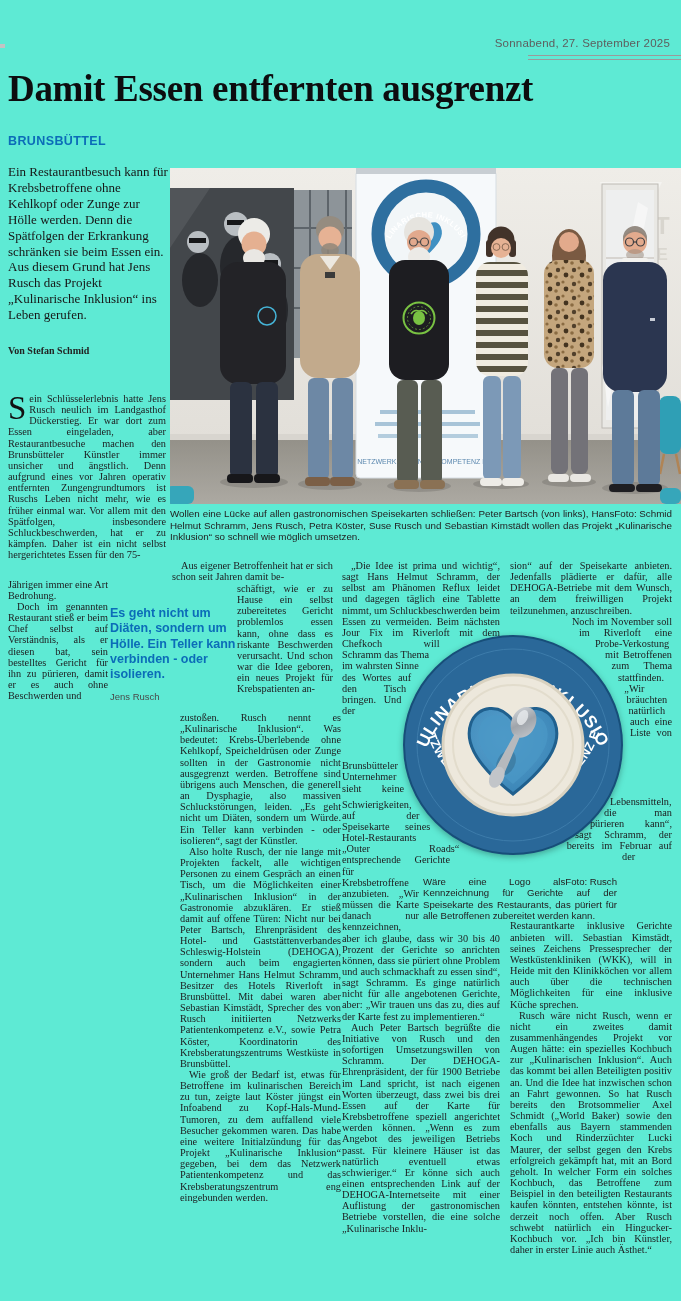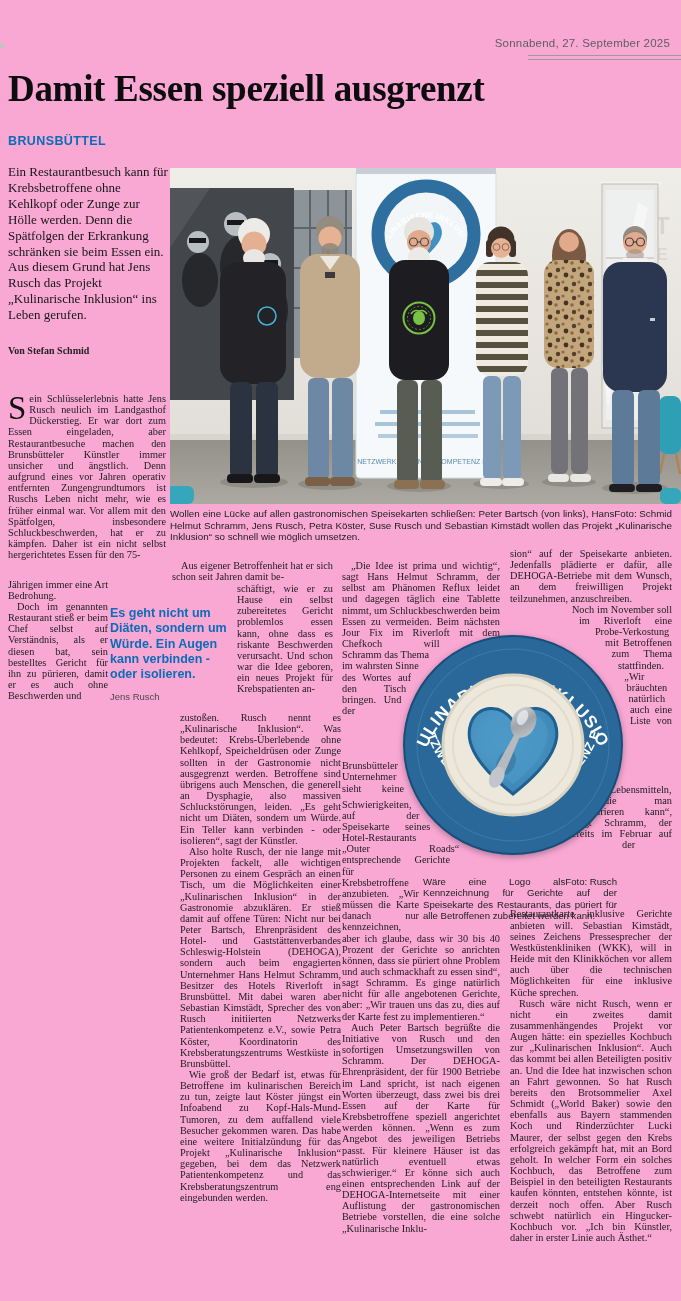--- a/index.html
+++ b/index.html
@@ -1,16 +1,16 @@
 <!DOCTYPE html>
 <html><head>
 <meta charset="utf-8">
 <style>
   html,body{margin:0;padding:0;background:#ffffff;}
-  .page{position:relative;width:681px;height:1301px;background:#f9a8d4;overflow:hidden;
+  .page{position:relative;width:681px;height:1301px;background:#5eead4;overflow:hidden;
         font-family:"Liberation Serif",serif;color:#1c1c1e;}
   .edge-mark{position:absolute;left:0;top:44px;width:5px;height:4px;background:#c3c3c3;}
   .dateline{position:absolute;top:37px;right:11px;font-family:"Liberation Sans",sans-serif;
             font-size:11.5px;color:#5e5e5e;letter-spacing:.2px;}
   .date-rule{position:absolute;top:55px;left:528px;right:0;height:3px;
              border-top:1px solid #9a9a9a;border-bottom:1px solid #9a9a9a;}
   .headline{position:absolute;left:8px;top:70px;margin:0;width:660px;
             font-size:37px;font-weight:bold;line-height:1.05;letter-spacing:-.3px;color:#0d0d0f;}
   .kicker{position:absolute;left:8px;top:134px;font-family:"Liberation Sans",sans-serif;
           font-size:12.5px;font-weight:bold;color:#0b6cb8;letter-spacing:.4px;}
@@ -50,32 +50,32 @@
   .badge-caption .credit{float:right;margin-left:0;}
 
   #col1-seg1{left:8px;top:393px;width:158px;}
   #col1-seg2{left:8px;top:579px;width:100px;}
   #col1-seg3{left:8px;top:601px;width:100px;}
   #col1-seg4{left:8px;top:702px;width:158px;}
   #col2-seg1{left:172px;top:560px;width:161px;}
   #col2-seg2{left:237px;top:583px;width:96px;}
   #col2-seg3{left:180px;top:712px;width:161px;height:566px;overflow:hidden;}
   #col3{left:342px;top:560px;width:158px;height:700px;overflow:hidden;}
-  #col4{left:510px;top:548px;width:162px;height:718px;overflow:hidden;font-family:Liberation Serif, serif;}
+  #col4{left:510px;top:560px;width:162px;height:718px;overflow:hidden;font-family:Liberation Serif, serif;}
 </style>
 </head>
 <body>
 
 <div class="page">
 
   <div class="edge-mark"></div>
   <div class="dateline">Sonnabend, 27. September 2025</div>
   <div class="date-rule"></div>
 
-  <h1 class="headline">Damit Essen speziell ausgrenzt</h1>
+  <h1 class="headline">Damit Essen entfernten ausgrenzt</h1>
   <div class="kicker">BRUNSBÜTTEL</div>
   <p class="lede">Ein Restaurantbesuch kann für Krebsbetroffene ohne Kehlkopf oder Zunge zur Hölle werden. Denn die Spätfolgen der Erkrankung schränken sie beim Essen ein. Aus diesem Grund hat Jens Rusch das Projekt „Kulinarische Inklusion“ ins Leben gerufen.</p>
   <div class="byline">Von Stefan Schmid</div>
 
   <figure class="photo">
     <svg width="511" height="336" viewBox="0 0 511 336">
       <defs>
         <linearGradient id="wallG" x1="0" y1="0" x2="0" y2="1">
           <stop offset="0" stop-color="#efede8"></stop>
             <stop offset="1" stop-color="#e2dfd9"></stop>
@@ -264,21 +264,21 @@
       <p><span class="dropcap">S</span><span>ein Schlüsselerlebnis hatte Jens Rusch neulich im Landgasthof Dückerstieg. Er war dort zum Essen eingeladen, aber Restaurantbesuche machen den Brunsbütteler Künstler immer unsicher und ängstlich. Denn aufgrund eines vor Jahren operativ entfernten Zungengrundtumors ist Ruschs Leben nicht mehr, wie es früher einmal war. Vor allem mit den Spätfolgen, insbesondere Schluckbeschwerden, hat er zu kämpfen. Daher ist ein nicht selbst hergerichtetes Essen für den 75-</span></p>
     </div>
   <div class="seg" id="col1-seg2">
       <p>Jährigen immer eine Art Bedrohung.</p>
     </div>
   <div class="seg" id="col1-seg3">
       <p class="p-indent">Doch im genannten Restaurant stieß er beim Chef selbst auf Verständnis, als er diesen bat, sein bestelltes Gericht für ihn zu pürieren, damit er es auch ohne Beschwerden und</p>
     </div>
 
   <div class="pullquote">
-    <div class="pq-text">Es geht nicht um Diäten, sondern um Würde. Ein Augen kann verbinden - oder isolieren.</div>
+    <div class="pq-text">Es geht nicht um Diäten, sondern um Hölle. Ein Teller kann verbinden - oder isolieren.</div>
     <div class="pq-attr">Jens Rusch</div>
   </div>
 
   <div class="seg" id="col2-seg1">
       <p class="p-indent">Aus eigener Betroffenheit hat er sich schon seit Jahren damit be-</p>
     </div>
   <div class="seg" id="col2-seg2">
       <p>schäftigt, wie er zu Hause ein selbst zubereitetes Gericht problemlos essen kann, ohne dass es riskante Beschwerden verursacht. Und schon war die Idee geboren, ein neues Projekt für Krebspatienten an-</p>
     </div>
   <div class="seg" id="col2-seg3">

